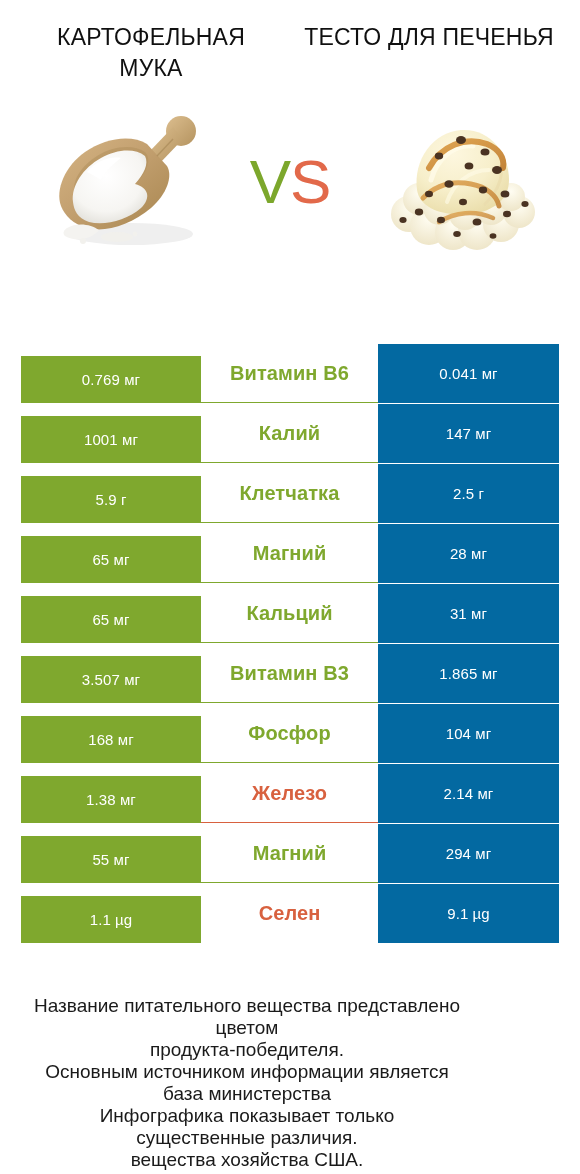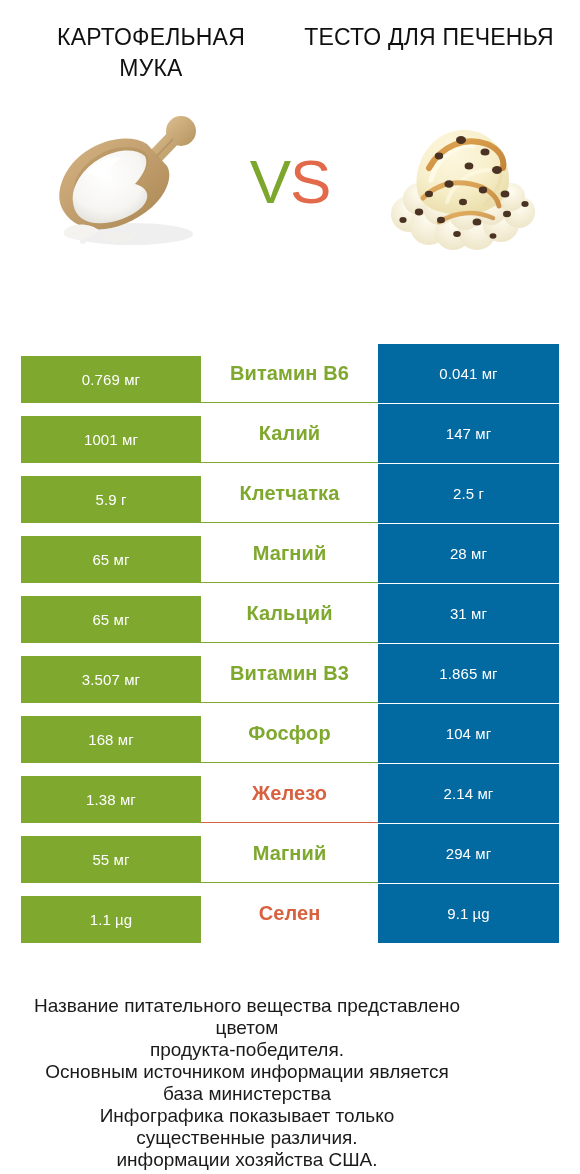--- a/index.html
+++ b/index.html
@@ -302,16 +302,16 @@
         <div class="cell cell-mid">Селен</div>
         <div class="cell cell-right">9.1 µg</div>
       </div>
     </div>
 
   <div class="footer">
     <p>Название питательного вещества представлено цветом</p>
     <p>продукта-победителя.</p>
     <p>Основным источником информации является база министерства</p>
     <p>Инфографика показывает только существенные различия.</p>
-    <p>информации хозяйства США.</p>
+    <p>вещества хозяйства США.</p>
   </div>
 
 </div>
 
 </body></html>

